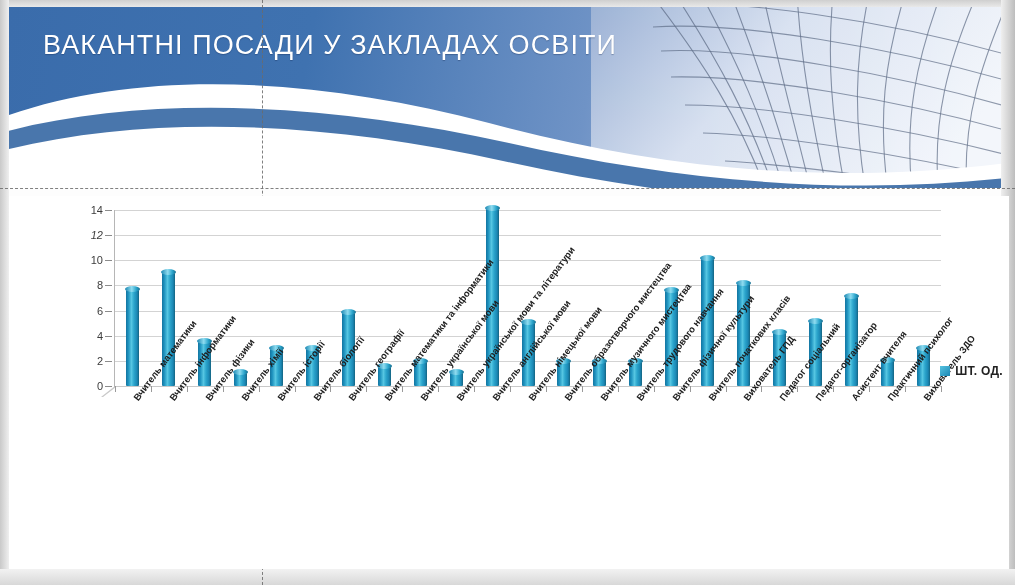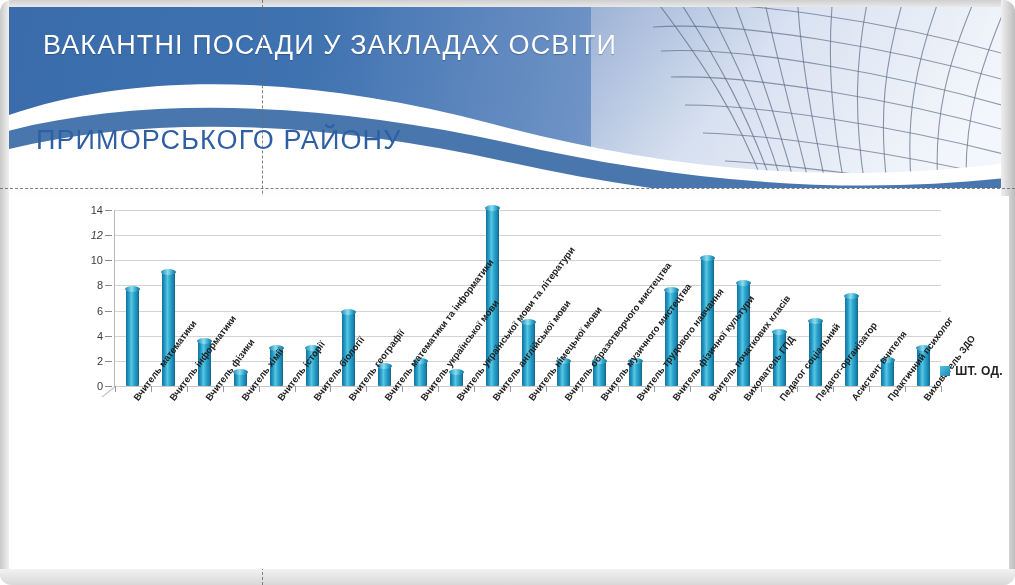--- a/index.html
+++ b/index.html
@@ -7,21 +7,20 @@
     width:1015px;height:585px;
     background:#ffffff;
     font-family:"Liberation Sans",sans-serif;
     overflow:hidden;
     position:relative;
   }
   #slide{
     position:absolute;left:0;top:0;width:1015px;height:585px;
     background:#fdfdfd;
     overflow:hidden;
-    border-radius:12px;
   }
   
   .edge-top{position:absolute;left:0;top:0;width:1015px;height:7px;
     background:linear-gradient(#cfcfcf,#e9e9e9);}
   .edge-left{position:absolute;left:0;top:0;width:9px;height:585px;
     background:linear-gradient(90deg,#c9c9c9,#efefef);}
   .edge-right{position:absolute;right:0;top:0;width:14px;height:585px;
     background:linear-gradient(90deg,#efefef,#bdbdbd);}
   .edge-bottom{position:absolute;left:0;bottom:0;width:1015px;height:16px;
     background:linear-gradient(#f2f2f2,#d8d8d8);}
@@ -124,21 +123,20 @@
       <path d="M0 52 C140 -12 330 -6 520 44 C700 92 880 110 1080 78 L1080 150 L0 150 Z" fill="#ffffff"></path>
     </svg>
     <svg class="blueband" viewBox="0 0 1080 120" preserveAspectRatio="none">
       <path d="M0 54 C150 8 340 16 530 58 C716 100 900 114 1080 86 L1080 102
                C900 132 712 118 524 76 C336 34 150 28 0 72 Z" fill="#3f6fa8" opacity="0.95"></path>
     </svg>
 
     <div class="title-1">ВАКАНТНІ ПОСАДИ У ЗАКЛАДАХ ОСВІТИ</div>
   </div>
 
-  <div class="title-2">ПРИМОРСЬКОГО РАЙОНУ</div>
 
   <div class="guide-v"></div>
   <div class="guide-h"></div>
 
   <div id="chart">
     <div class="ytick-wrap">
         <div class="ytick" style="top: 190px;">0<i></i></div>
         <div class="ytick" style="top: 164.857px;">2<i></i></div>
         <div class="ytick" style="top: 139.714px;">4<i></i></div>
         <div class="ytick" style="top: 114.571px;">6<i></i></div>

